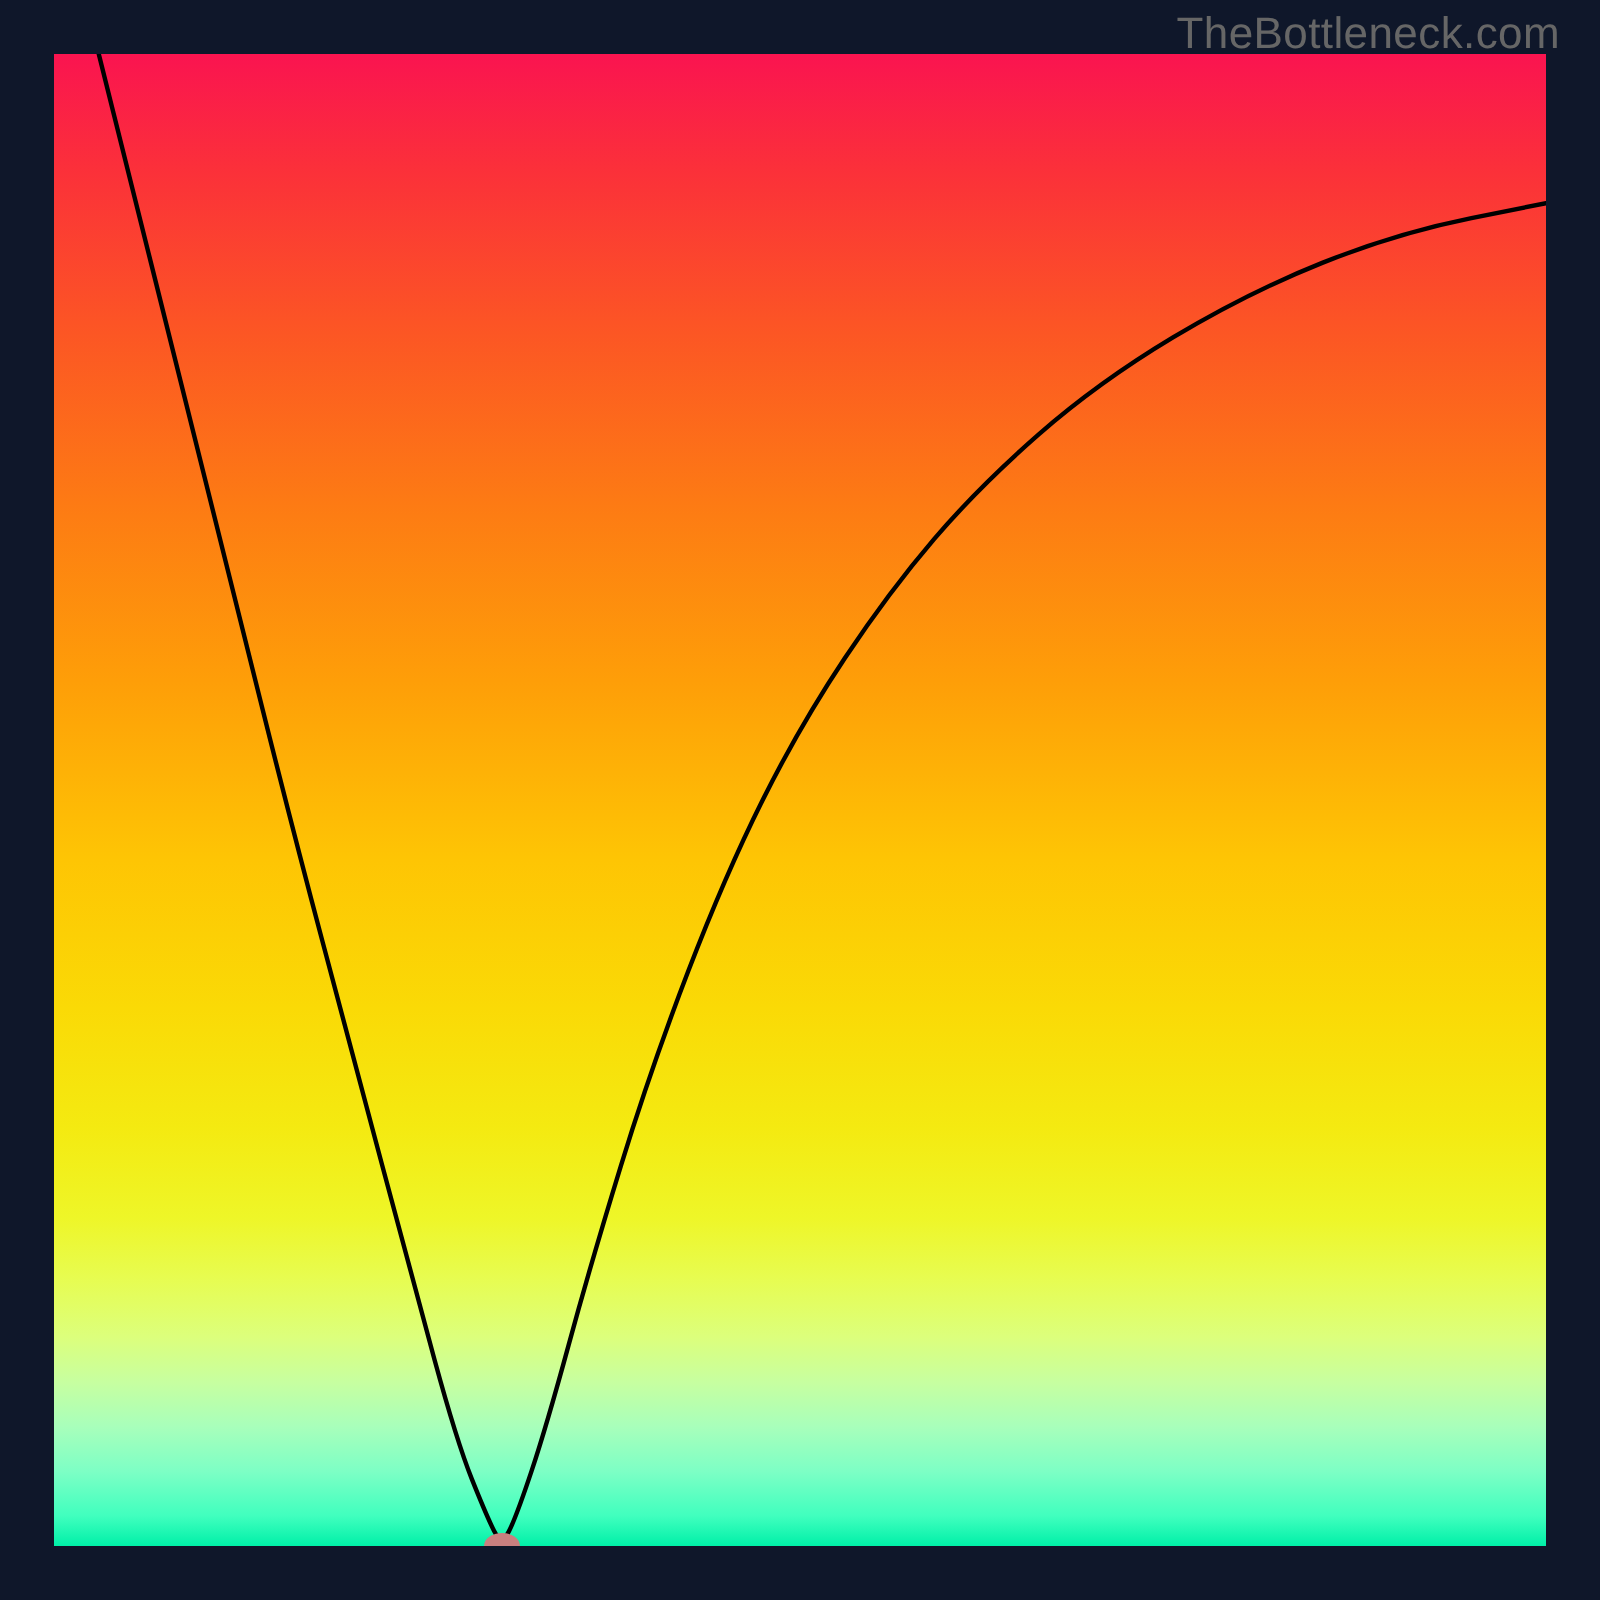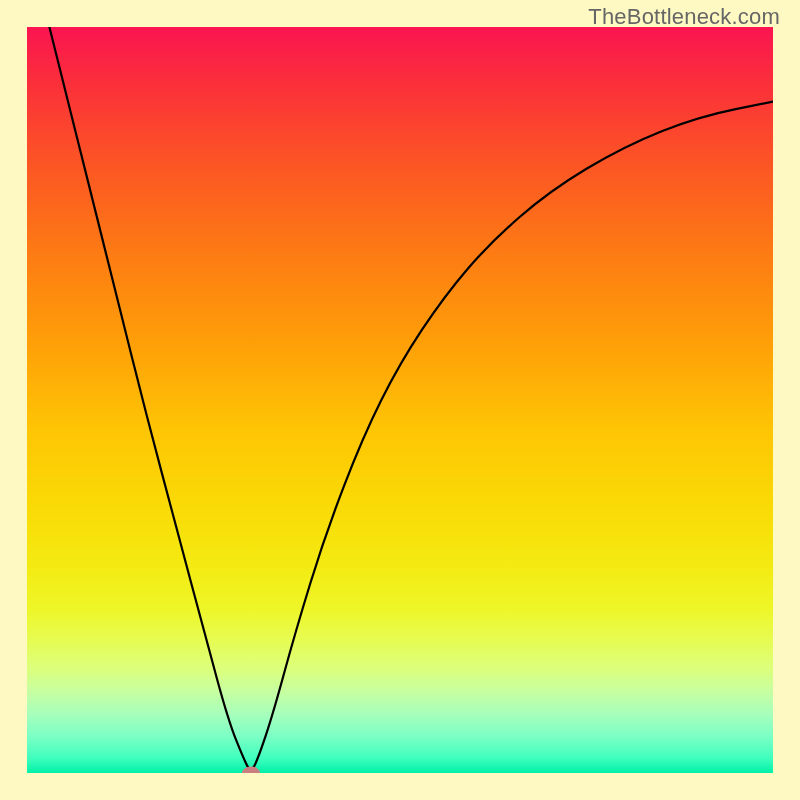--- a/index.html
+++ b/index.html
@@ -8,21 +8,21 @@
     width: 800px;
     height: 800px;
     background: #000;
     overflow: hidden;
     font-family: Arial, Helvetica, sans-serif;
   }
   .frame {
     position: relative;
     width: 800px;
     height: 800px;
-    background: #fef9c3;
+    background: #0f172a;
   }
   .watermark {
     position: absolute;
     top: 4px;
     right: 20px;
     color: #666666;
     font-size: 22px;
     font-weight: 500;
     letter-spacing: 0.2px;
     z-index: 10;

